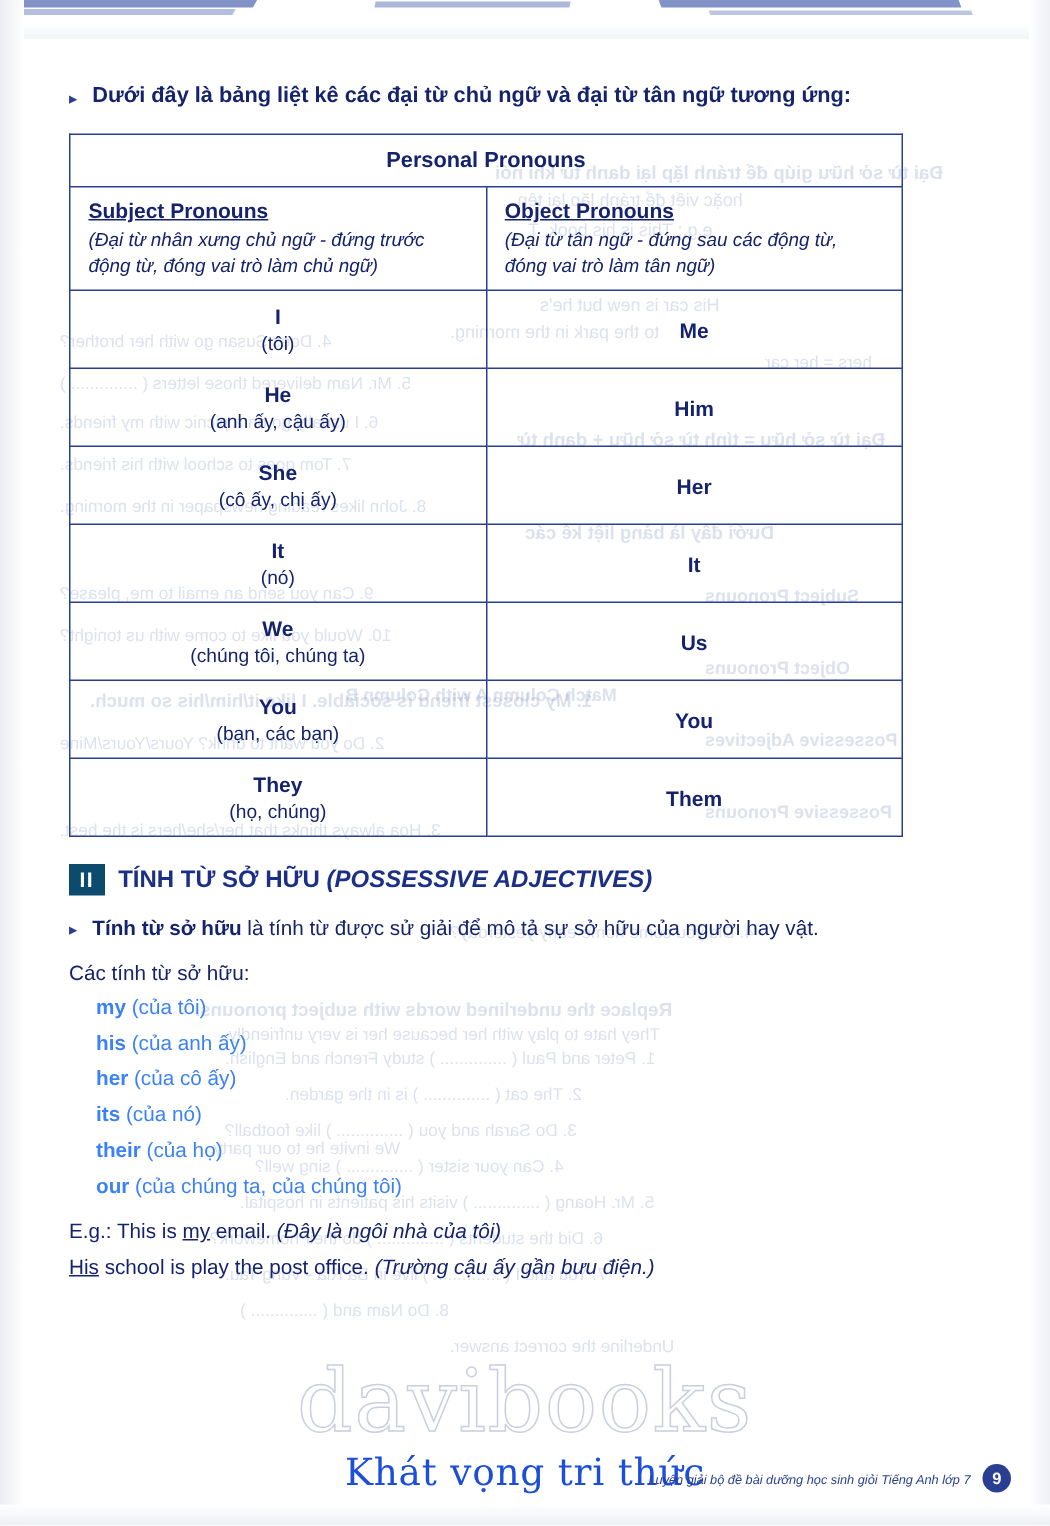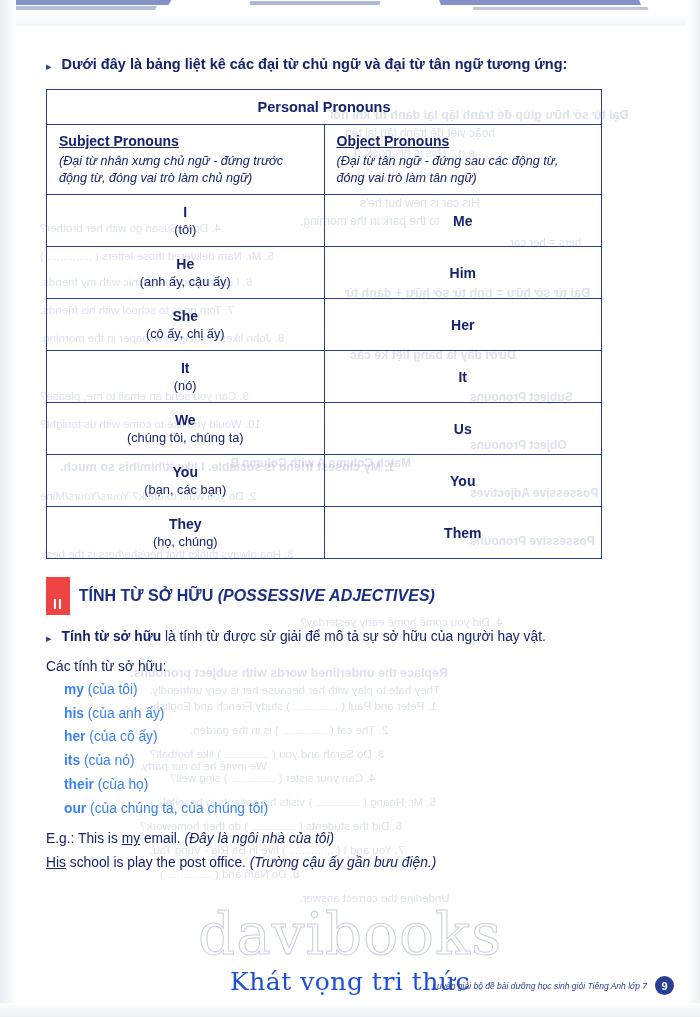--- a/index.html
+++ b/index.html
@@ -150,25 +150,25 @@
   }
 
   
   .sec-head {
     display: flex;
     align-items: center;
     gap: 9px;
     margin-top: 18px;
   }
   .sec-num {
-    background: #ef4444;
+    background: #0c4a6e;
     color: #ffffff;
     font-weight: bold;
     font-size: 14px;
-    padding: 20px 7px 4px 7px;
+    padding: 3px 7px 4px 7px;
     letter-spacing: 1px;
     line-height: 1;
   }
   .sec-title {
     font-weight: bold;
     font-size: 16px;
     color: #1b2f86;
   }
   .sec-title .ital {
     font-style: italic;

